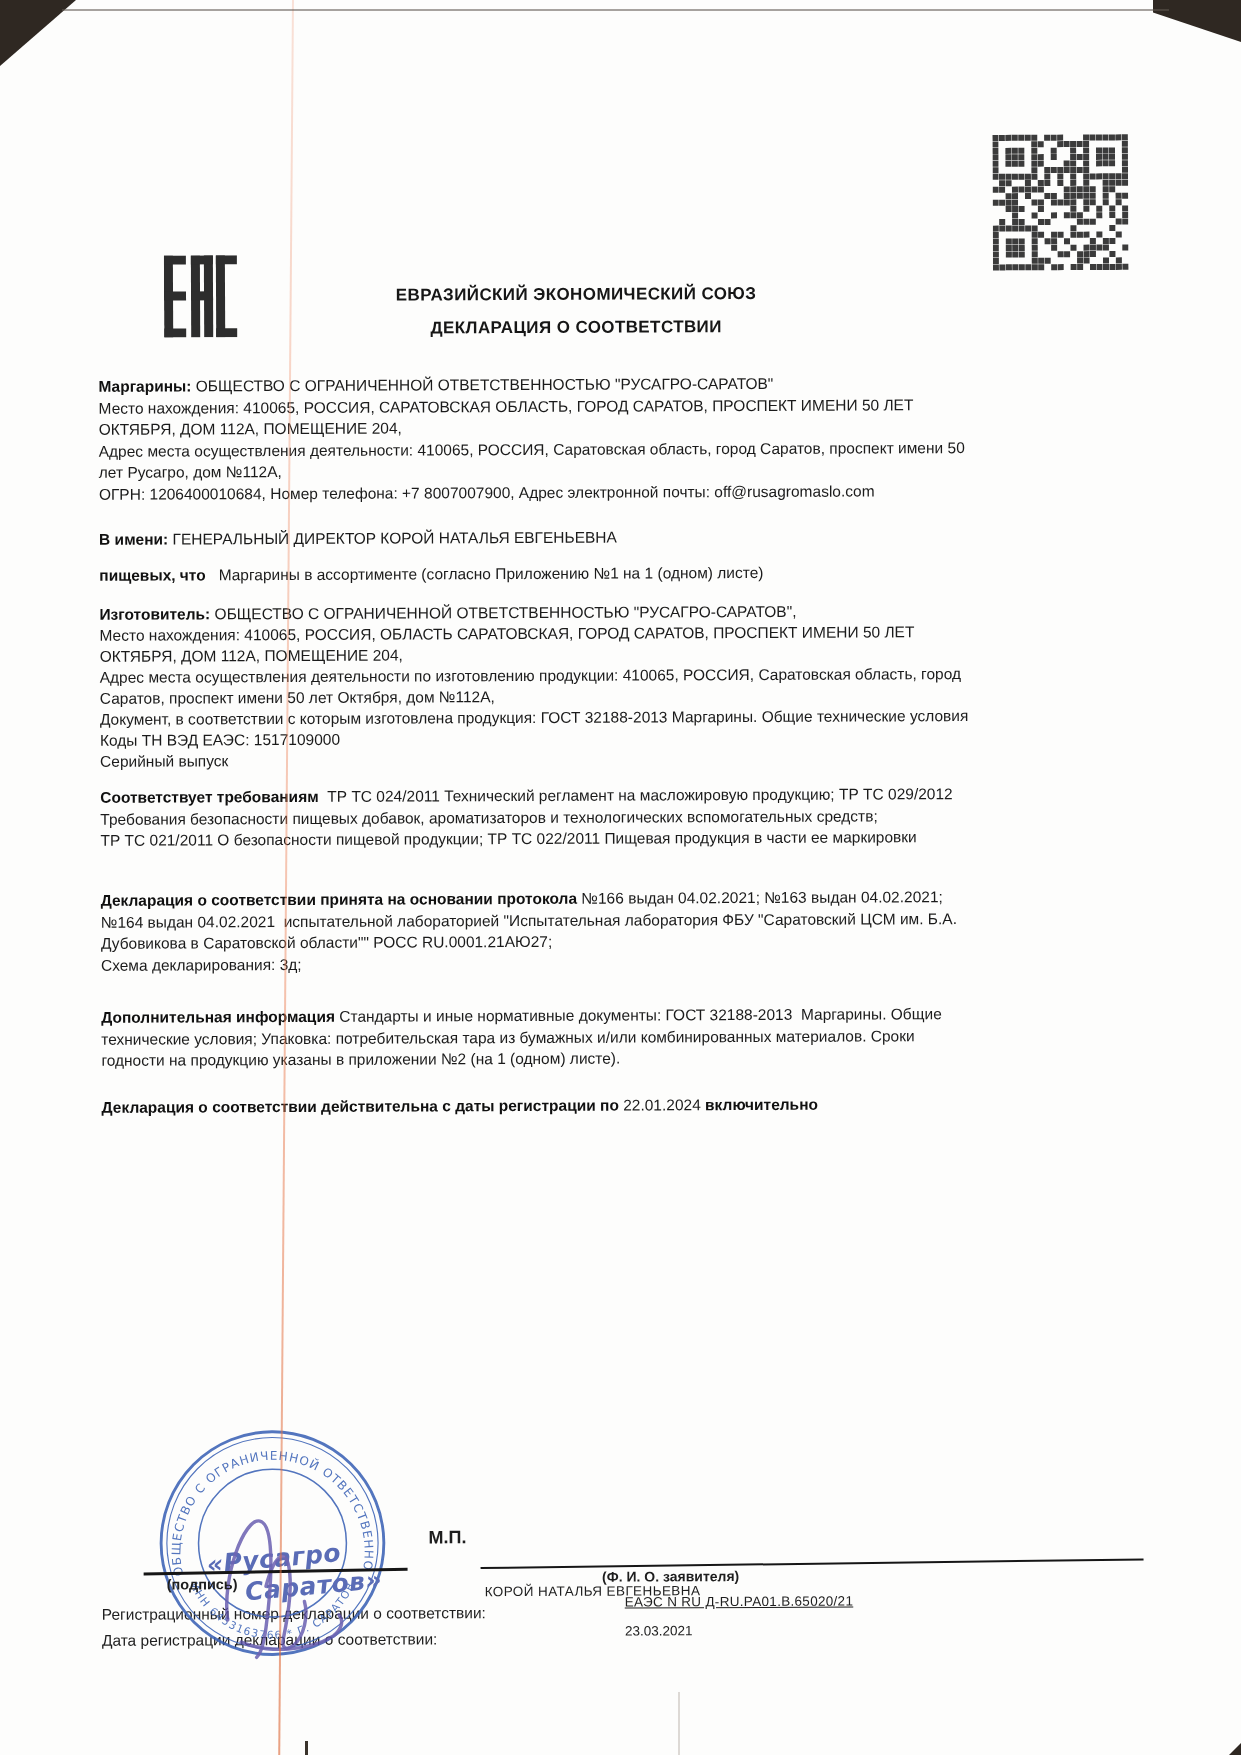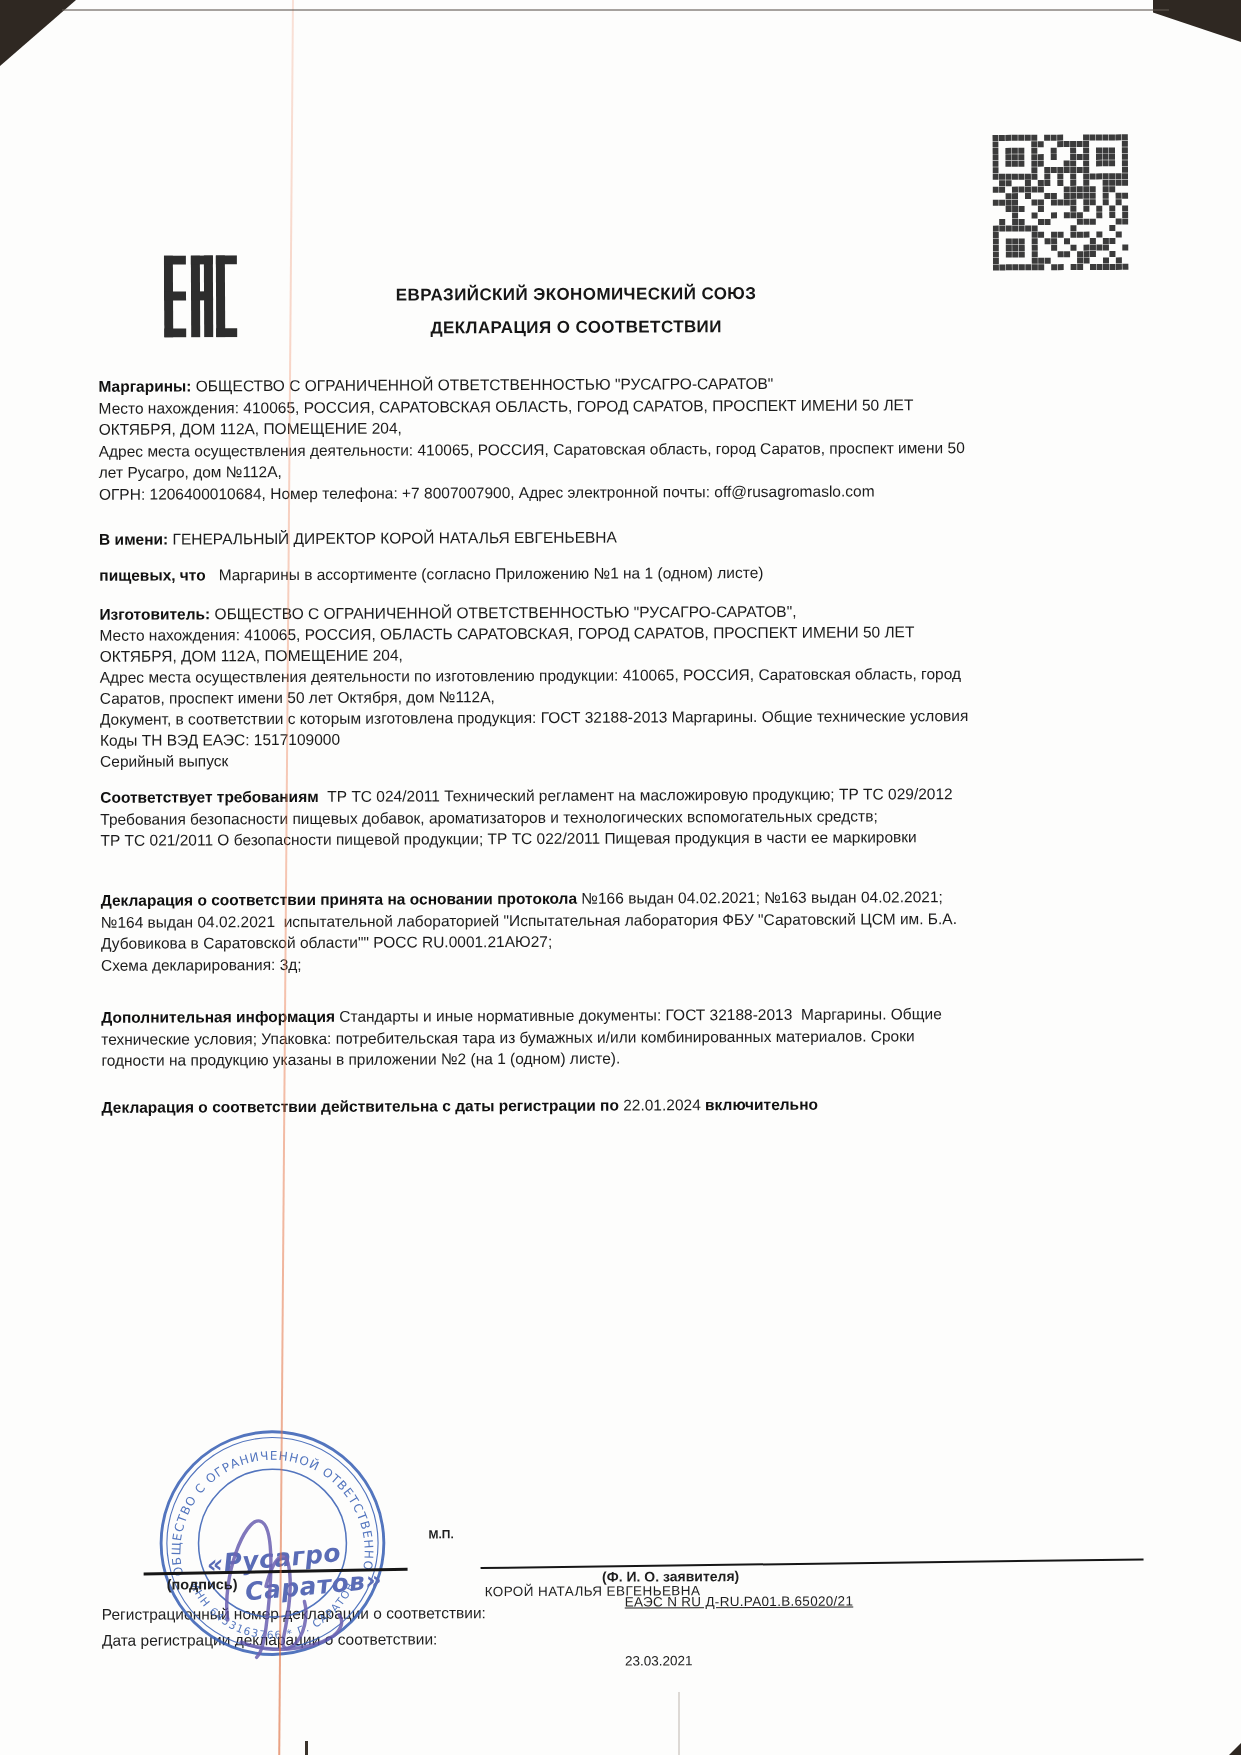--- a/index.html
+++ b/index.html
@@ -34,30 +34,30 @@
   #title1{top:287px;}
   #title2{top:320px;}
 
   
   .para{position:absolute;left:97px;right:30px;font-size:15.5px;color:#1b1b1b;}
   .para .line{white-space:pre;}
   .para b{color:#101010;}
 
   
   .abs{position:absolute;}
-  .mp{left:422px;top:1529px;font-weight:bold;font-size:12px;}
+  .mp{left:422px;top:1529px;font-weight:bold;font-size:18px;}
   .fio-name{left:478px;top:1586px;font-size:13.5px;letter-spacing:.4px;white-space:pre;}
   .fio-line{left:474px;top:1566px;width:663px;height:2px;background:#161616;transform:rotate(-0.5deg);z-index:5;}
   .fio-cap{left:534px;top:1571px;width:260px;text-align:center;font-weight:bold;font-size:14px;}
   .sig-line{left:137px;top:1571px;width:264px;height:2.5px;background:#161616;transform:rotate(-0.8deg);z-index:5;}
   .sig-cap{left:160px;top:1577px;width:155px;font-weight:bold;font-size:14.5px;z-index:5;}
   .reg-label{left:95px;top:1606px;font-size:15.5px;white-space:pre;}
   .reg-value{left:618px;top:1597px;font-size:13.5px;letter-spacing:.3px;white-space:pre;text-decoration:underline;}
   .date-label{left:95px;top:1632px;font-size:15.5px;white-space:pre;}
-  .date-value{left:618px;top:1626px;font-size:13.5px;white-space:pre;margin-top:30px;}
+  .date-value{left:618px;top:1626px;font-size:13.5px;white-space:pre;}
 
   
   .stamp{left:146px;top:1424px;width:240px;height:240px;opacity:.88;z-index:4;}
   .stamp .ink{stroke:#3c63b6;fill:none;}
   .stamp text{fill:#3c63b6;font-family:"DejaVu Sans",sans-serif;}
   .stamp .ringtext{font-size:12.5px;letter-spacing:1.1px;}
   .stamp .ringtext2{font-size:11px;letter-spacing:1.5px;}
   .stamp .stampname{font-size:26px;font-style:italic;font-weight:bold;fill:#4459ad;letter-spacing:.5px;}
   .stamp .sig path{stroke:#5b50a8;fill:none;stroke-width:3.6;stroke-linecap:round;opacity:.88;}
 </style>

